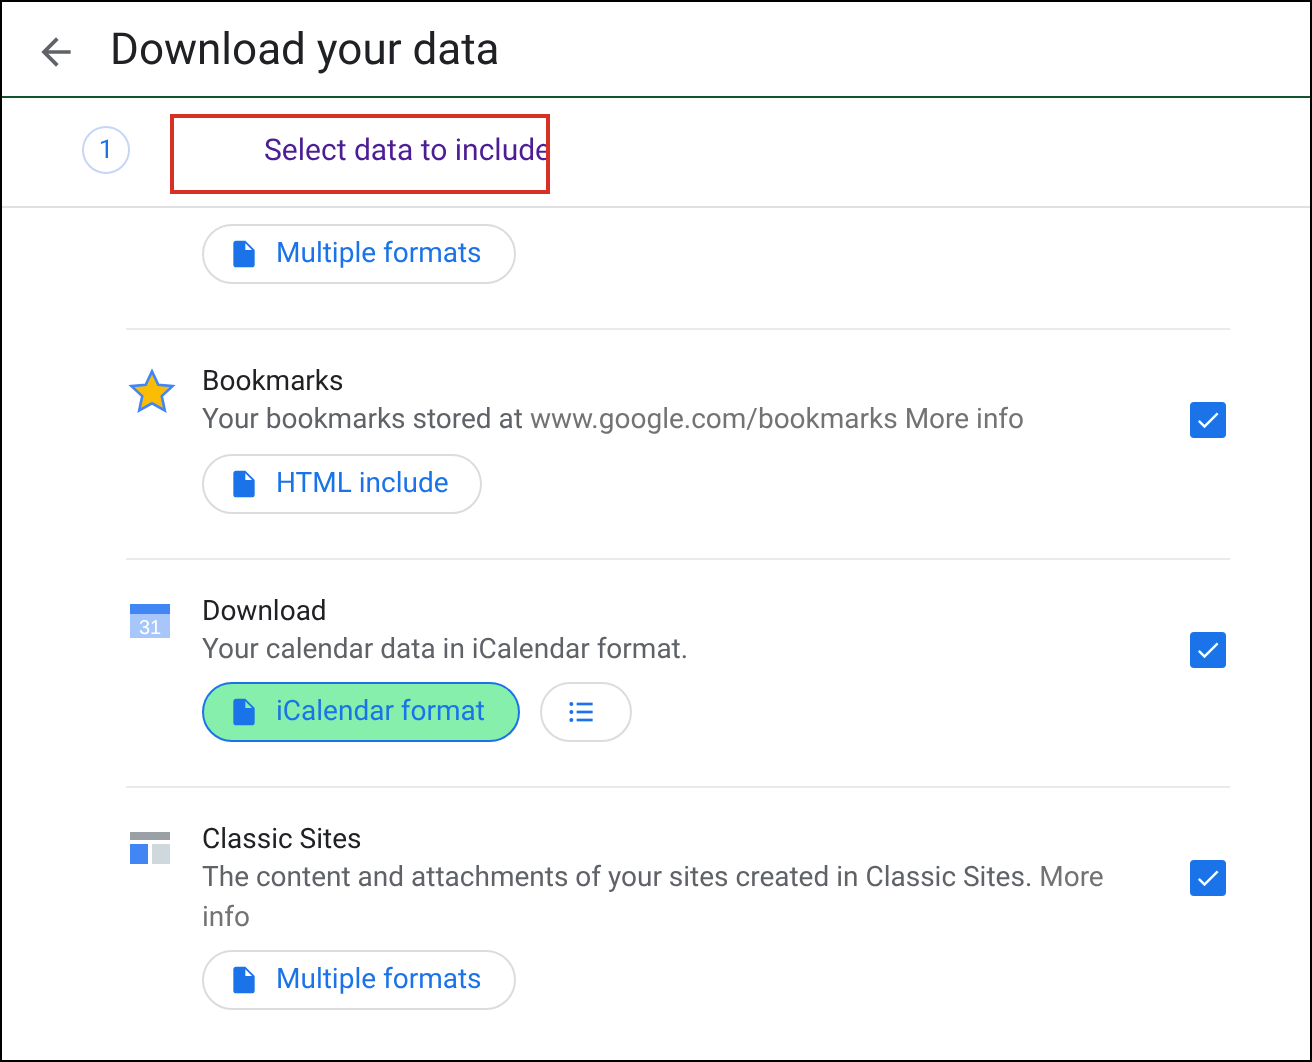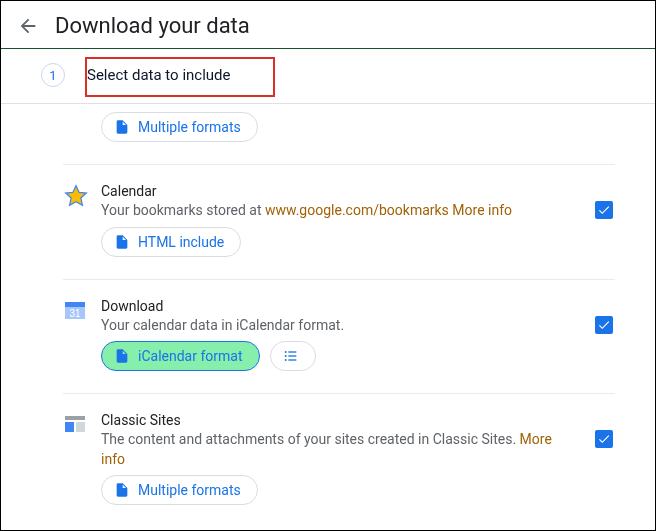--- a/index.html
+++ b/index.html
@@ -38,21 +38,22 @@
     width: 24px; height: 24px;
     border: 1px solid #c7d6f7;
     border-radius: 50%;
     color: #1a73e8;
     font-size: 13px;
     display:flex; align-items:center; justify-content:center;
     margin-right: 22px;
   }
   .step-label {
     font-size: 15px;
-    color: #0f172a;
+    color: #4c1d95;
+    margin-left: 45px;
   }
   .highlight {
     position:absolute;
     left: 84px;
     top: 8px;
     width: 190px;
     height: 40px;
     border: 2px solid #d93025;
     pointer-events:none;
   }
@@ -85,21 +86,21 @@
     display:flex;
     align-items:flex-start;
     gap: 14px;
     padding-right: 48px;
     position:relative;
   }
   .app-icon { width:24px; height:24px; flex-shrink:0; }
   .section-info { flex:1; }
   .section-title { font-size: 14px; color:#202124; }
   .section-desc { font-size: 14px; color:#5f6368; margin-top:2px; line-height:1.4; }
-  .section-desc a { color:#a16207; text-decoration:none; }
+  .section-desc a { color:#737373; text-decoration:none; }
   .check {
     position:absolute;
     right: 2px;
     top: 18px;
     width:18px; height:18px;
     background:#1a73e8;
     border-radius:2px;
     display:flex; align-items:center; justify-content:center;
     cursor:pointer;
   }
@@ -140,21 +141,21 @@
   </div>
 
   <div class="section">
     <div class="section-head">
       <div class="app-icon">
         <svg class="star" viewBox="0 0 24 24">
             <path fill="#fbbc04" stroke="#4285f4" stroke-width="1.2" d="M12 2.5l2.9 6.2 6.6.6-5 4.6 1.4 6.6L12 17.2 6.1 20.5l1.4-6.6-5-4.6 6.6-.6L12 2.5z"></path>
           </svg>
       </div>
       <div class="section-info">
-        <div class="section-title">Calendar</div>
+        <div class="section-title">Bookmarks</div>
         <div class="section-desc">
           <span>Your bookmarks stored at </span><a href="#">www.google.com/bookmarks</a> <a href="#">More info</a>
         </div>
       </div>
       <div class="check">
         <svg viewBox="0 0 24 24">
             <path d="M9 16.17L4.83 12 3.41 13.41 9 19 21 7l-1.41-1.41z"></path>
           </svg>
       </div>
     </div>

